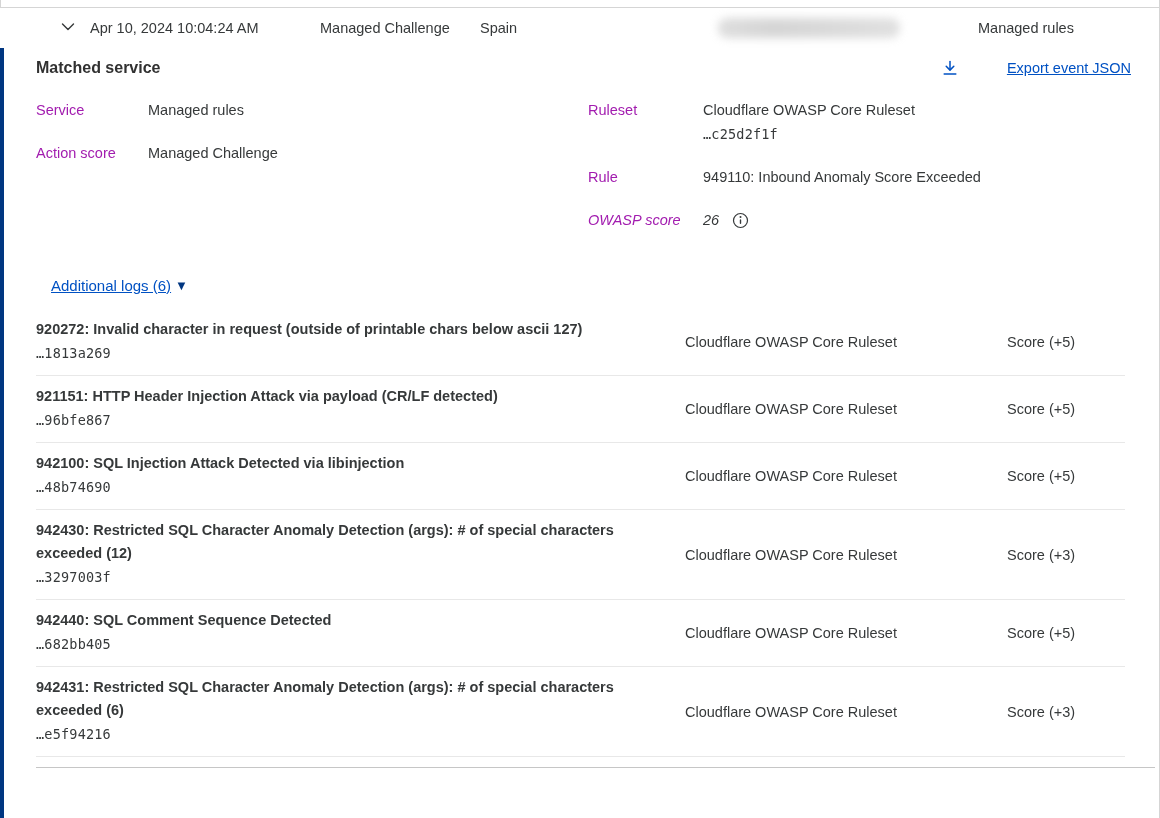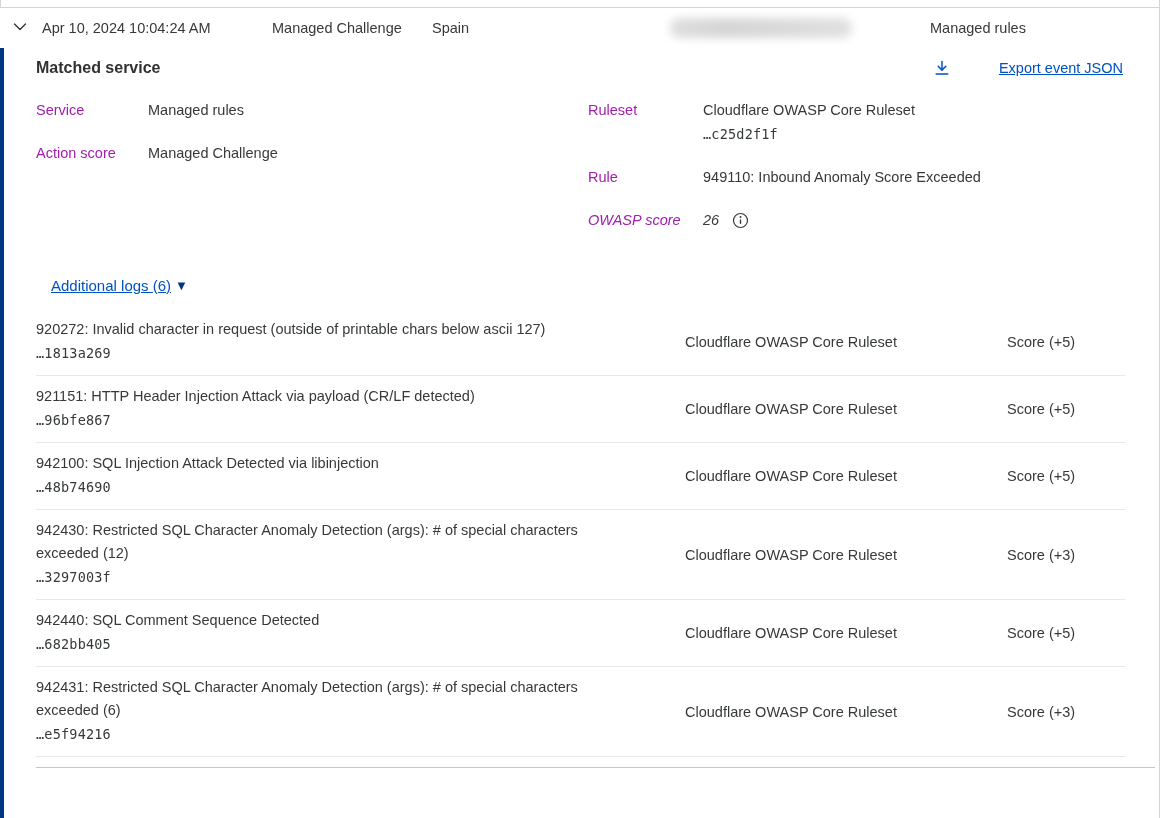--- a/index.html
+++ b/index.html
@@ -21,20 +21,21 @@
     border-left:1px solid #d5d5d5;
     border-bottom:1px solid #d5d5d5;
   }
   
   .event-row {
     height:40px;
     display:flex;
     align-items:center;
     font-size:14.5px;
     color:#36393a;
+    padding-left:48px;
   }
   .chevron-cell {
     width:42px;
     display:flex; align-items:center;
     padding-left:12px;
     cursor:pointer;
   }
   .cell-timestamp { width:230px; }
   .cell-action    { width:160px; }
   .cell-country   { width:238px; }
@@ -51,21 +52,21 @@
   
   .panel {
     position:relative;
     height:770px;
     border-left:4px solid #003681;
   }
   .panel-header {
     display:flex;
     justify-content:space-between;
     align-items:center;
-    padding:11px 36px 0 32px;
+    padding:11px 28px 0 32px;
   }
   .panel-title {
     font-size:16px;
     font-weight:700;
     color:#313131;
   }
   .export-link {
     display:flex; align-items:center;
     color:#0051c3;
     font-size:14.5px;
@@ -133,21 +134,21 @@
     display:flex;
     align-items:center;
     padding:9px 0;
     border-bottom:1px solid #e8e8e8;
     font-size:14.5px;
   }
   .log-title-cell {
     width:649px;
     padding-right:55px;
   }
-  .log-title { line-height:23px; }
+  .log-title { line-height:23px;font-weight:bold; }
   .log-hash  { line-height:25px; }
   .log-ruleset { width:322px; }
   .log-score { flex:1; }
 
   .bottom-divider {
     margin:10px 0 0 32px;
     width:1119px;
     border-top:1px solid #c6c6c6;
   }
 </style>

